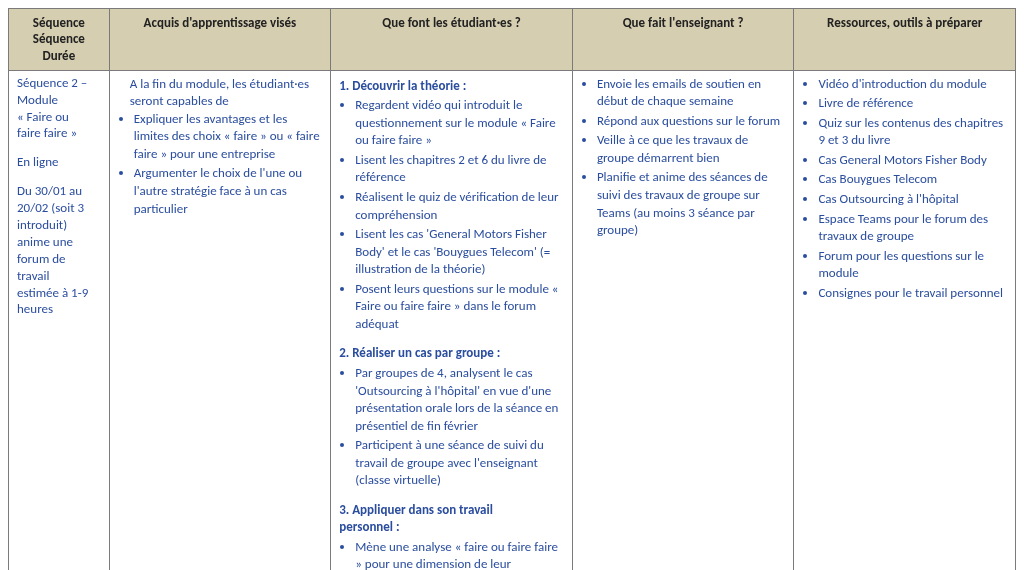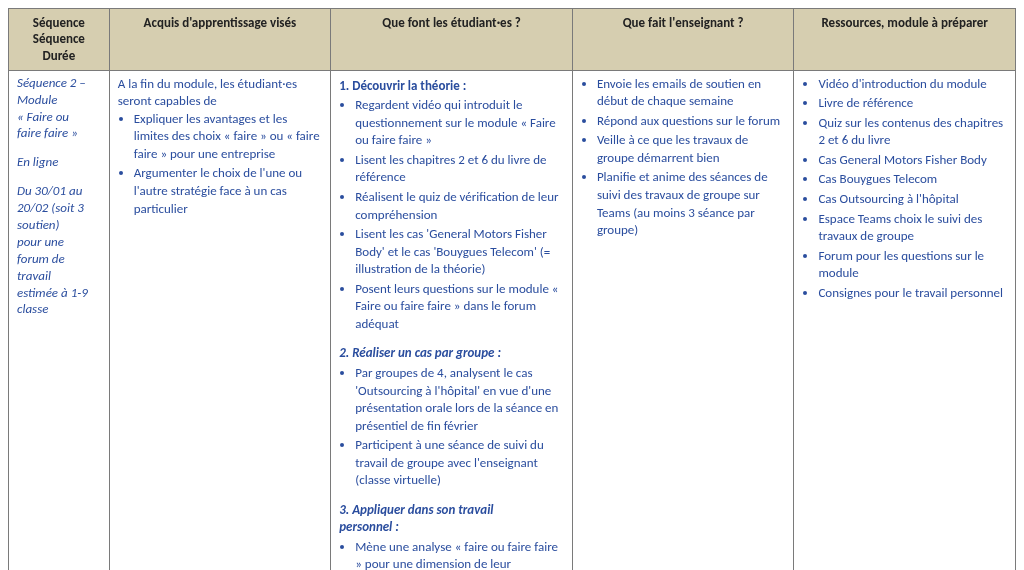--- a/index.html
+++ b/index.html
@@ -30,42 +30,42 @@
     padding: 6px 4px;
   }
   col.c1 { width: 10%; }
   col.c2 { width: 22%; }
   col.c3 { width: 24%; }
   col.c4 { width: 22%; }
   col.c5 { width: 22%; }
 
   .seq-lines div {
     line-height: 1.3;
-    font-style: italic;
   }
   .blank { height: 12px; }
 
   .lead {
     line-height: 1.35;
+    margin-left: 12px;
   }
   .section-head {
     font-weight: bold;
     margin: 2px 16px 2px 0;
     line-height: 1.35;
   }
   ul {
     margin: 0 0 0 16px;
     padding: 0;
   }
   li {
     line-height: 1.35;
     margin: 0;
     padding: 0 0 2px 0;
   }
-  .mt { margin-top: 10px; font-style: italic; }
+  .mt { margin-top: 10px; }
 </style>
 </head>
 <body>
 
 <table>
   <colgroup>
     <col class="c1">
       <col class="c2">
       <col class="c3">
       <col class="c4">
@@ -74,42 +74,42 @@
   <thead>
     <tr>
       <th>
         <div>Séquence</div>
         <div>Séquence</div>
         <div>Durée</div>
       </th>
       <th>Acquis d'apprentissage visés</th>
       <th>Que font les étudiant·es ?</th>
       <th>Que fait l'enseignant ?</th>
-      <th>Ressources, module à préparer</th>
+      <th>Ressources, outils à préparer</th>
     </tr>
   </thead>
   <tbody>
     <tr>
       <td>
         <div class="seq-lines">
           <div>Séquence 2 –</div>
           <div>Module</div>
           <div>« Faire ou</div>
           <div>faire faire »</div>
           <div class="blank"></div>
           <div>En ligne</div>
           <div class="blank"></div>
           <div>Du 30/01 au</div>
           <div>20/02 (soit 3</div>
-          <div>soutien)</div>
-          <div>pour une</div>
+          <div>introduit)</div>
+          <div>anime une</div>
           <div>forum de</div>
           <div>travail</div>
           <div>estimée à 1-9</div>
-          <div>classe</div>
+          <div>heures</div>
         </div>
       </td>
 
       <td>
         <div class="lead">A la fin du module, les étudiant·es seront capables de</div>
         <ul>
           <li>Expliquer les avantages et les limites des choix « faire » ou « faire faire » pour une entreprise</li>
           <li>Argumenter le choix de l'une ou l'autre stratégie face à un cas particulier</li>
         </ul>
       </td>
@@ -142,24 +142,24 @@
           <li>Répond aux questions sur le forum</li>
           <li>Veille à ce que les travaux de groupe démarrent bien</li>
           <li>Planifie et anime des séances de suivi des travaux de groupe sur Teams (au moins 3 séance par groupe)</li>
         </ul>
       </td>
 
       <td>
         <ul>
           <li>Vidéo d'introduction du module</li>
           <li>Livre de référence</li>
-          <li>Quiz sur les contenus des chapitres 2 et 6 du livre</li>
+          <li>Quiz sur les contenus des chapitres 9 et 3 du livre</li>
           <li>Cas General Motors Fisher Body</li>
           <li>Cas Bouygues Telecom</li>
           <li>Cas Outsourcing à l'hôpital</li>
-          <li>Espace Teams choix le suivi des travaux de groupe</li>
+          <li>Espace Teams pour le forum des travaux de groupe</li>
           <li>Forum pour les questions sur le module</li>
           <li>Consignes pour le travail personnel</li>
         </ul>
       </td>
     </tr>
   </tbody>
 </table>
 
 </body></html>

